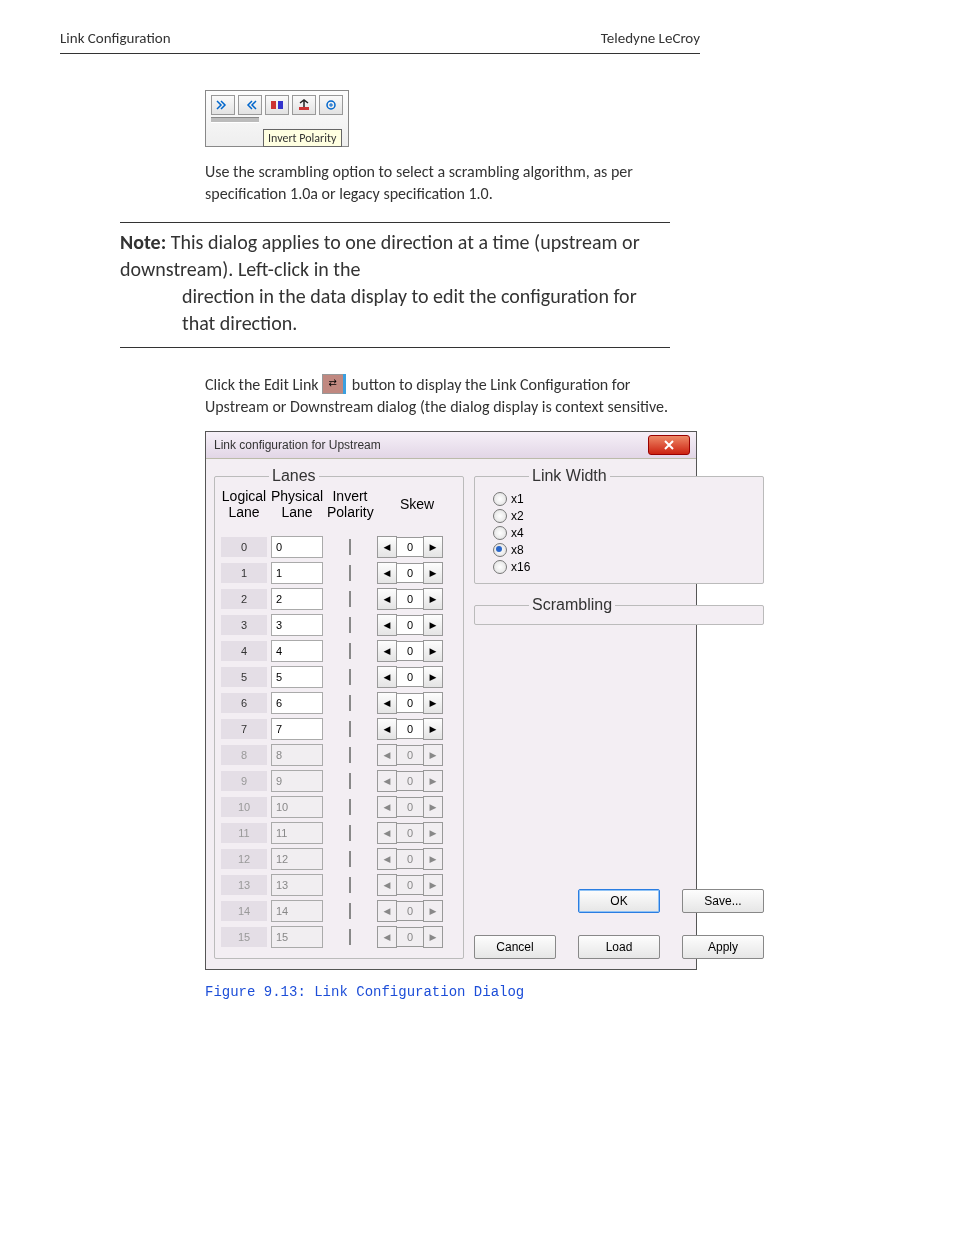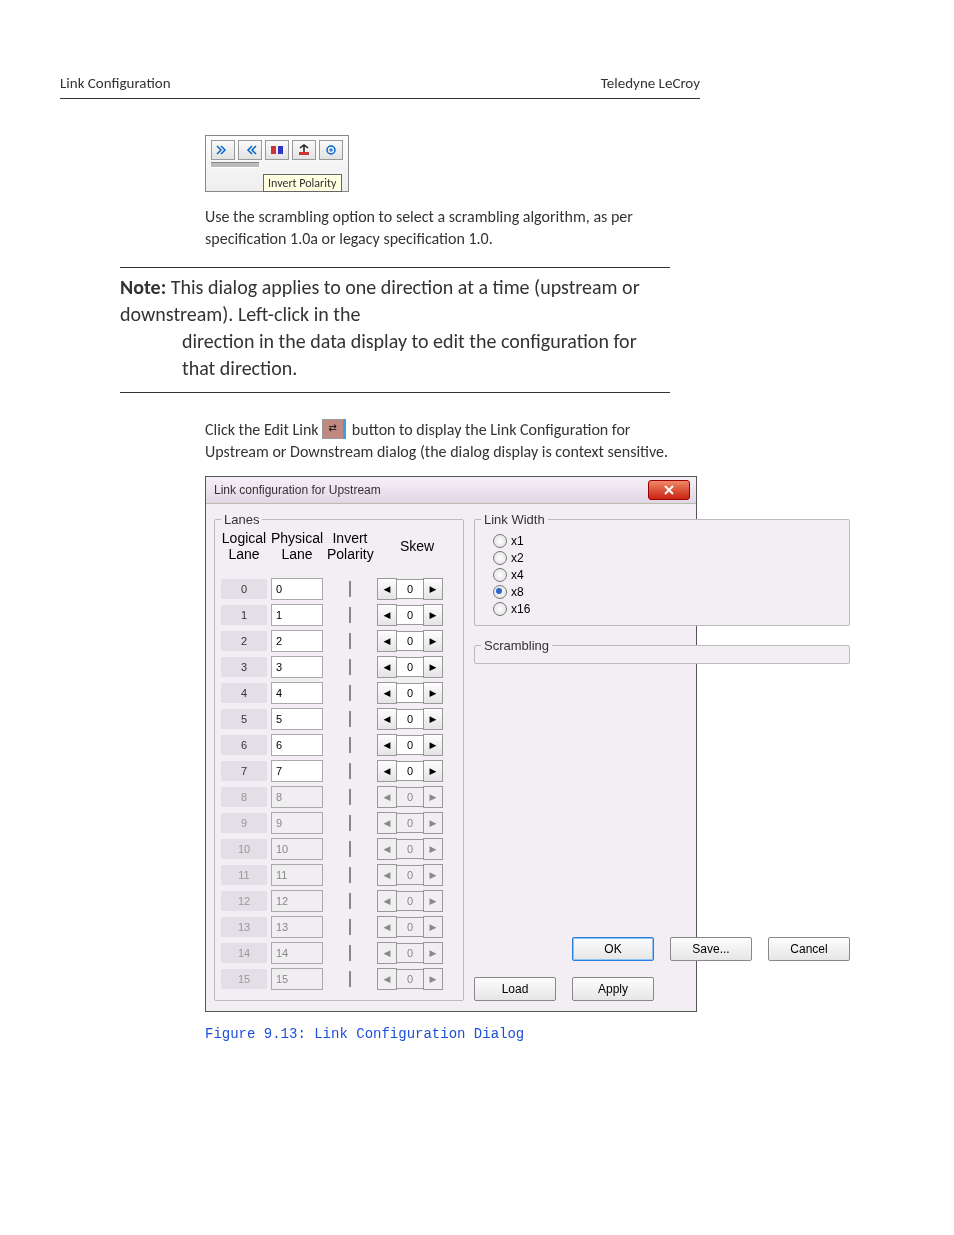--- a/index.html
+++ b/index.html
@@ -7,21 +7,21 @@
     font-size: 15px;
     color: #333;
     margin: 0;
     padding: 0;
     background: #fff;
   }
   .page {
     width: 760px;
     height: 1235px;
     box-sizing: border-box;
-    padding: 74px 60px 40px 60px;
+    padding: 29px 60px 40px 60px;
     position: relative;
   }
   .pg-header {
     display: flex;
     justify-content: space-between;
     font-size: 15px;
     color: #333;
     border-bottom: 1px solid #333;
     padding-bottom: 6px;
     margin-bottom: 36px;
@@ -118,21 +118,21 @@
     display:flex;
     padding:8px 8px 10px 8px;
     gap:10px;
     background:#f3eef3;
   }
   fieldset.lanes, fieldset.group {
     border:1px solid #bbb; border-radius:2px;
     padding:4px 6px 6px 6px; margin:0;
     background:#f3eef3;
   }
-  fieldset legend { font-size:13px; color:#333; padding:0 3px; }
+  fieldset legend { font-size:16px; color:#333; padding:0 3px;margin-left:48px; }
   .lanes { width:280px; }
   .right-col { flex:1; display:flex; flex-direction:column; gap:12px; }
   .col-headers, .lane-row {
     display:grid;
     grid-template-columns: 46px 52px 46px 80px;
     gap:4px;
     align-items:center;
   }
   .col-headers { font-size:14px; text-align:center; line-height:1.1; margin-bottom:16px; }
   .col-headers div { text-align:center; }
@@ -180,21 +180,21 @@
   .btn {
     height:22px; min-width:60px;
     border:1px solid #888; border-radius:2px;
     background: linear-gradient(#fdfdfd,#e6e6e6);
     font-size:12px; display:flex; align-items:center; justify-content:center;
     padding:0 10px;
   }
   .btn.ok { border:1px solid #2a7de1; box-shadow:0 0 0 1px #8fc2f5 inset; }
   .btn-grid {
     margin-top:auto;
-    display:grid; grid-template-columns:1fr 1fr 1fr 1fr; gap:16px;
+    display:grid; grid-template-columns:1fr 1fr 1fr; gap:22px;
     padding-top:10px;
   }
   .figure-caption {
     margin-left:145px; margin-top:14px;
     font-family: Liberation Mono, monospace;
     font-size:14px;
     color:#1d4ed8;
   }
   .pg-footer {
     position:absolute; bottom:40px; left:60px; right:60px;

